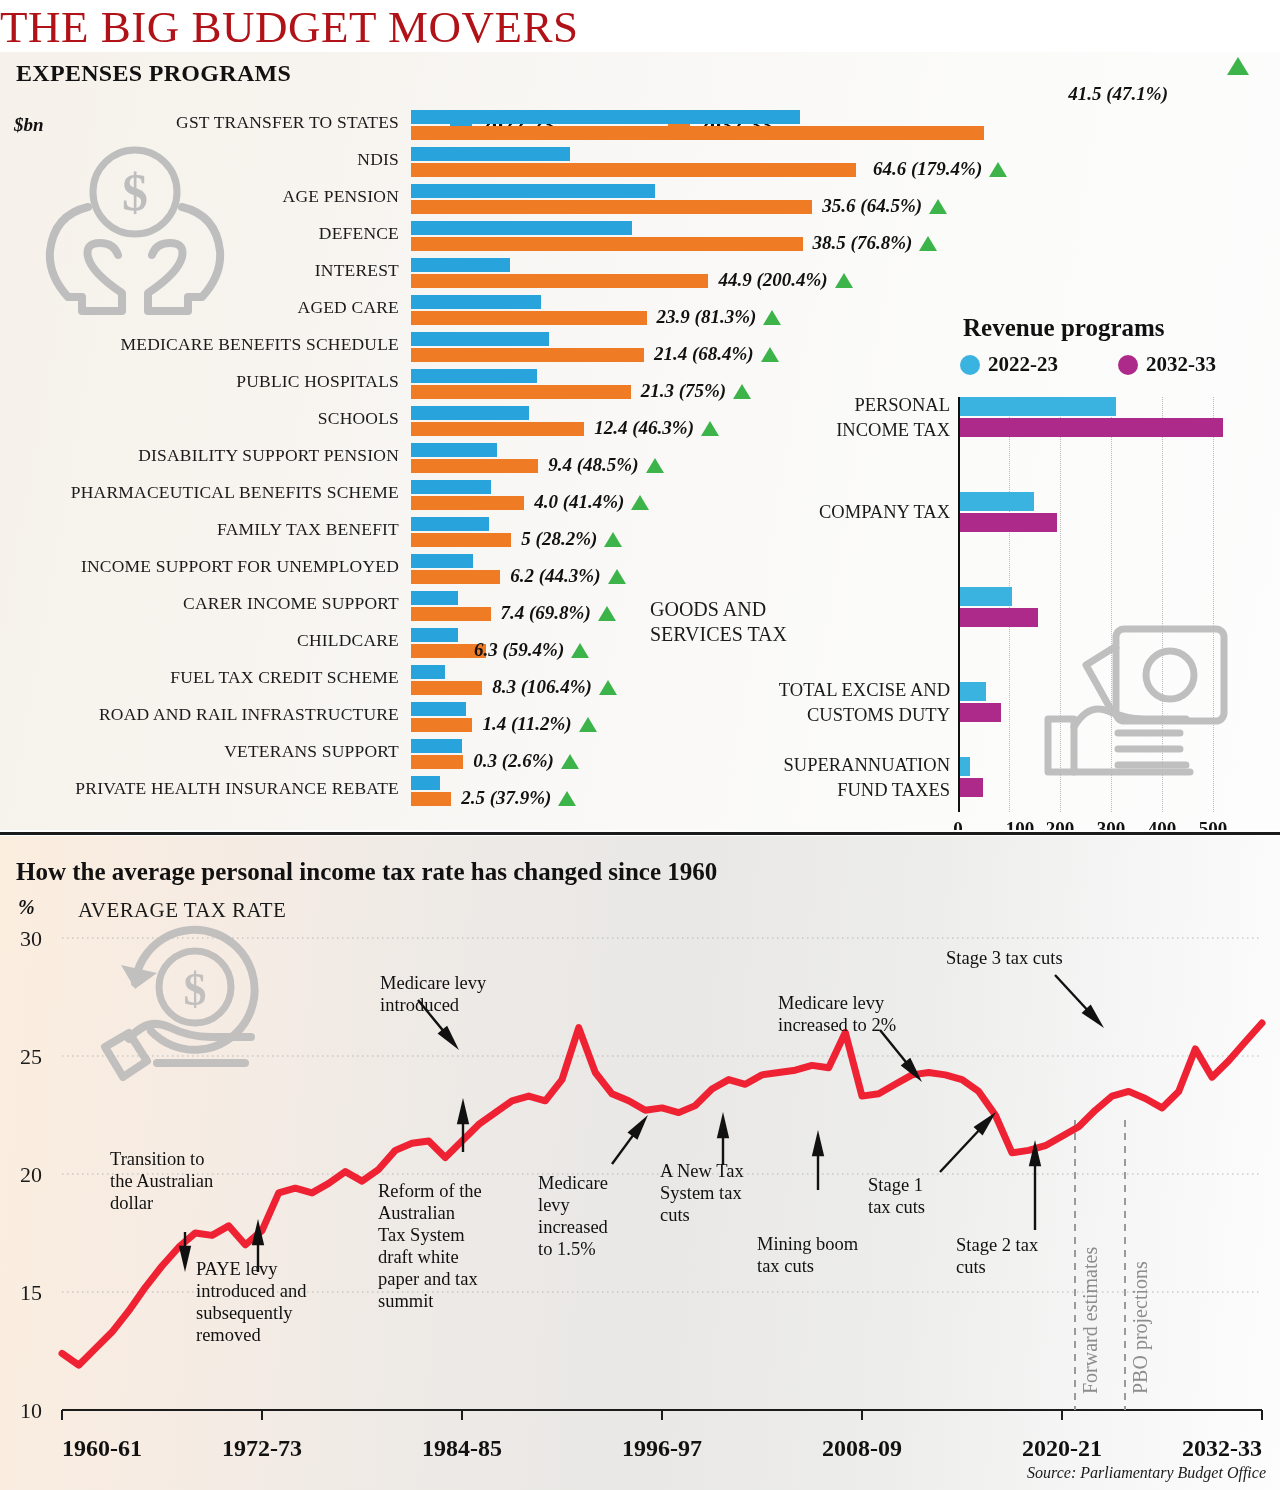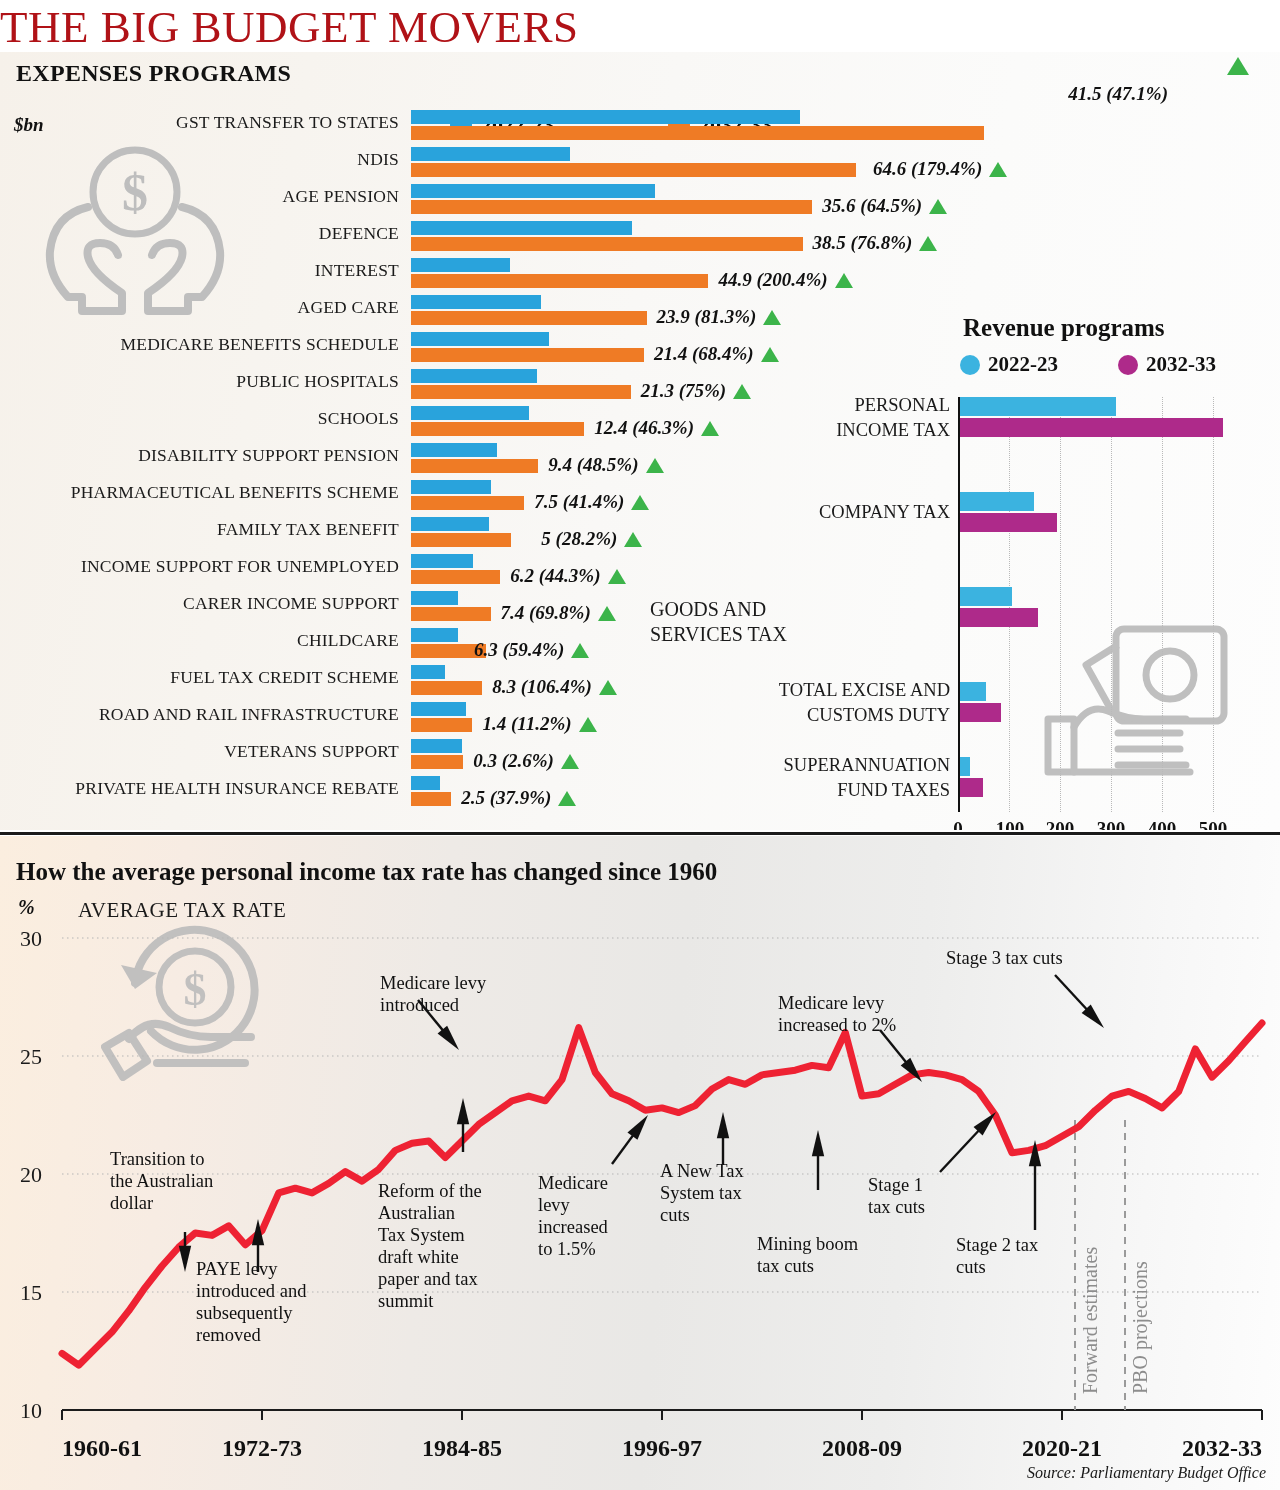--- a/index.html
+++ b/index.html
@@ -209,27 +209,27 @@
         <div class="exp-row">
           <div class="exp-label">DISABILITY SUPPORT PENSION</div>
           <div class="bar-blue" style="width: 85.748px;"></div>
           <div class="bar-orange" style="width: 127.296px;"></div>
           <div class="exp-value" style="left: 548.296px;"><span>9.4</span> <span class="pct">(48.5%)</span><span class="tri"></span></div>
         </div>
         <div class="exp-row">
           <div class="exp-label">PHARMACEUTICAL BENEFITS SCHEME</div>
           <div class="bar-blue" style="width: 80.002px;"></div>
           <div class="bar-orange" style="width: 113.152px;"></div>
-          <div class="exp-value" style="left: 534.152px;"><span>7.5</span> <span class="pct">(41.4%)</span><span class="tri"></span></div>
+          <div class="exp-value" style="left: 534.152px;"><span>4.0</span> <span class="pct">(41.4%)</span><span class="tri"></span></div>
         </div>
         <div class="exp-row">
           <div class="exp-label">FAMILY TAX BENEFIT</div>
           <div class="bar-blue" style="width: 78.234px;"></div>
           <div class="bar-orange" style="width: 100.334px;"></div>
-          <div class="exp-value" style="left: 521.334px; margin-left: 20px;"><span>5</span> <span class="pct">(28.2%)</span><span class="tri"></span></div>
+          <div class="exp-value" style="left: 521.334px;"><span>5</span> <span class="pct">(28.2%)</span><span class="tri"></span></div>
         </div>
         <div class="exp-row">
           <div class="exp-label">INCOME SUPPORT FOR UNEMPLOYED</div>
           <div class="bar-blue" style="width: 61.88px;"></div>
           <div class="bar-orange" style="width: 89.284px;"></div>
           <div class="exp-value" style="left: 510.284px;"><span>6.2</span> <span class="pct">(44.3%)</span><span class="tri"></span></div>
         </div>
         <div class="exp-row">
           <div class="exp-label">CARER INCOME SUPPORT</div>
           <div class="bar-blue" style="width: 46.852px;"></div>
@@ -301,21 +301,21 @@
         <div class="rev-bar-b" style="left: 2px; top: 306px; width: 40.8px;"></div>
         <div style="position: absolute; right: 308px; top: 281px; width: 300px; text-align: right; font-size: 18.5px; line-height: 25px; color: rgb(26, 26, 26); white-space: pre;">TOTAL EXCISE AND
 CUSTOMS DUTY</div>
         <div class="rev-bar-a" style="left: 2px; top: 360px; width: 10.2px;"></div>
         <div class="rev-bar-b" style="left: 2px; top: 381px; width: 22.95px;"></div>
         <div style="position: absolute; right: 308px; top: 356px; width: 300px; text-align: right; font-size: 18.5px; line-height: 25px; color: rgb(26, 26, 26); white-space: pre;">SUPERANNUATION
 FUND TAXES</div>
       </div>
     <div class="rev-ticks">
         <div class="rev-tick" style="left: 0px;">0</div>
-        <div class="rev-tick" style="left: 52px;">100</div>
+        <div class="rev-tick" style="left: 62px;">100</div>
         <div class="rev-tick" style="left: 102px;">200</div>
         <div class="rev-tick" style="left: 153px;">300</div>
         <div class="rev-tick" style="left: 204px;">400</div>
         <div class="rev-tick" style="left: 255px;">500</div>
       </div>
 
   </div>
 
   <div class="panel-divider"></div>
 

